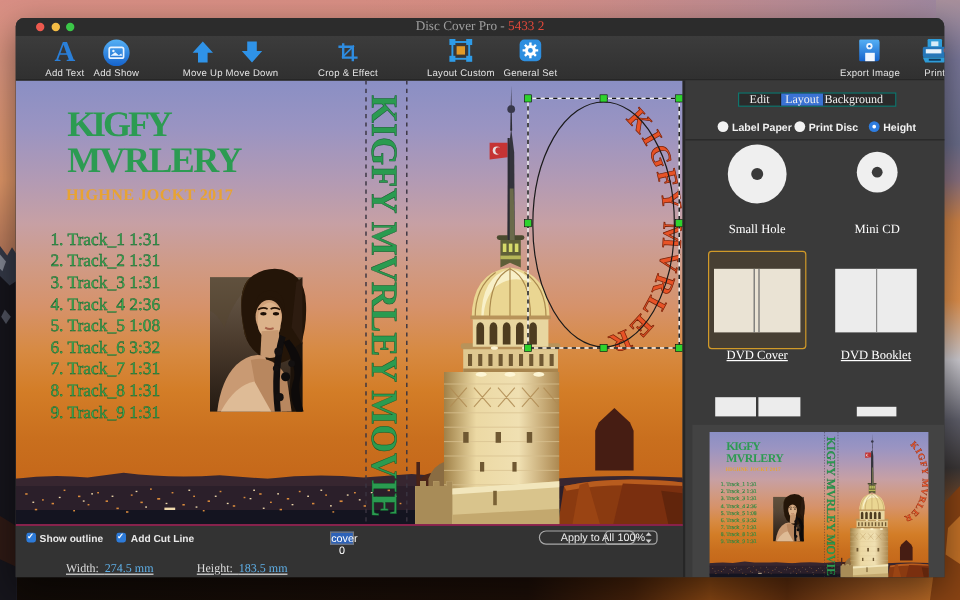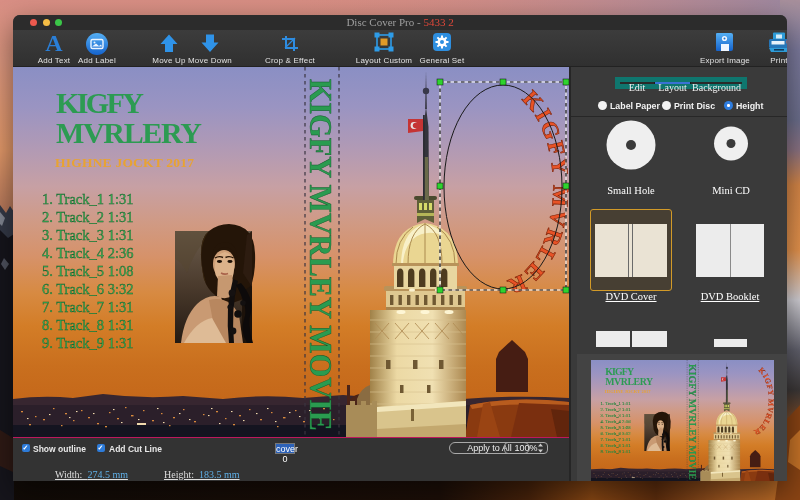--- a/index.html
+++ b/index.html
@@ -98,21 +98,21 @@
             <linearGradient id="bgr" x1="0" y1="0" x2="0" y2="1">
               <stop offset="0" stop-color="#55b0f5"></stop>
               <stop offset="1" stop-color="#1563cc"></stop>
             </linearGradient>
           </defs>
         <circle cx="27" cy="14" r="11" fill="url(#bgr)"></circle>
         <rect x="21" y="9.5" width="12" height="9" rx="1.5" fill="none" stroke="#eaf4ff" stroke-width="1.4"></rect>
         <circle cx="24.5" cy="12.5" r="1" fill="#eaf4ff"></circle>
         <path d="M22,16.5 L26,13.5 L29,16 L31,14.5 L32,16.5 Z" fill="#eaf4ff"></path>
       </svg>
-      <div class="lab">Add Label</div>
+      <div class="lab">Add Show</div>
     </div>
     <div class="tbitem" style="left:136px;width:40px;">
       <svg width="40" height="26">
           <path d="M20,4.5 L28.5,14 L24,14 L24,22 L16,22 L16,14 L11.5,14 Z" fill="#2f93e8"></path>
         </svg>
       <div class="lab">Move Up</div>
     </div>
     <div class="tbitem" style="left:176px;width:42px;">
       <svg width="42" height="26">
           <path d="M21,22 L29.5,12.5 L25,12.5 L25,4.5 L17,4.5 L17,12.5 L12.5,12.5 Z" fill="#2f93e8"></path>
@@ -189,24 +189,24 @@
         <rect x="424" y="116" width="6" height="6"></rect>
           <rect x="550" y="116" width="6" height="6"></rect>
         <rect x="424" y="220" width="6" height="6"></rect>
           <rect x="487" y="220" width="6" height="6"></rect>
           <rect x="550" y="220" width="6" height="6"></rect>
       </g>
     </svg>
   </div>
 
   <div id="rpanel">
-    <div style="position:absolute;left:44px;top:10px;width:132px;height:12px;display:flex;font-family:'Liberation Serif',serif;font-size:10px;color:#f0f0f0;border:5px solid #0f766e;background:#2a2a2a;">
+    <div style="position:absolute;left:44px;top:10px;width:132px;height:12px;display:flex;font-family:'Liberation Serif',serif;font-size:10px;color:#f0f0f0;border:1px solid #0f766e;background:#2a2a2a;">
       <div style="width:35px;text-align:center;line-height:11px;border-right:1px solid #1c1c1c;">Edit</div>
       <div style="width:36px;text-align:center;line-height:11px;background:#3a72d4;border-right:1px solid #1c1c1c;">Layout</div>
-      <div style="flex:1;text-align:center;line-height:11px;">Background</div>
+      <div style="flex:1;text-align:left;line-height:11px;">Background</div>
     </div>
     <div style="position:absolute;left:27px;top:34px;width:9px;height:9px;border-radius:50%;background:#f2f2f2;"></div>
     <div style="position:absolute;left:39px;top:34px;font-size:8.8px;font-weight:bold;color:#f2f2f2;">Label Paper</div>
     <div style="position:absolute;left:91px;top:34px;width:9px;height:9px;border-radius:50%;background:#f2f2f2;"></div>
     <div style="position:absolute;left:103px;top:34px;font-size:8.8px;font-weight:bold;color:#f2f2f2;">Print Disc</div>
     <div style="position:absolute;left:153px;top:34px;width:9px;height:9px;border-radius:50%;background:#2e7de0;"></div>
     <div style="position:absolute;left:156.2px;top:37.2px;width:2.6px;height:2.6px;border-radius:50%;background:#fff;"></div>
     <div style="position:absolute;left:165px;top:34px;font-size:8.8px;font-weight:bold;color:#f2f2f2;">Height</div>
     <div style="position:absolute;left:0;top:49px;width:218px;height:1px;background:#272727;"></div>
 

